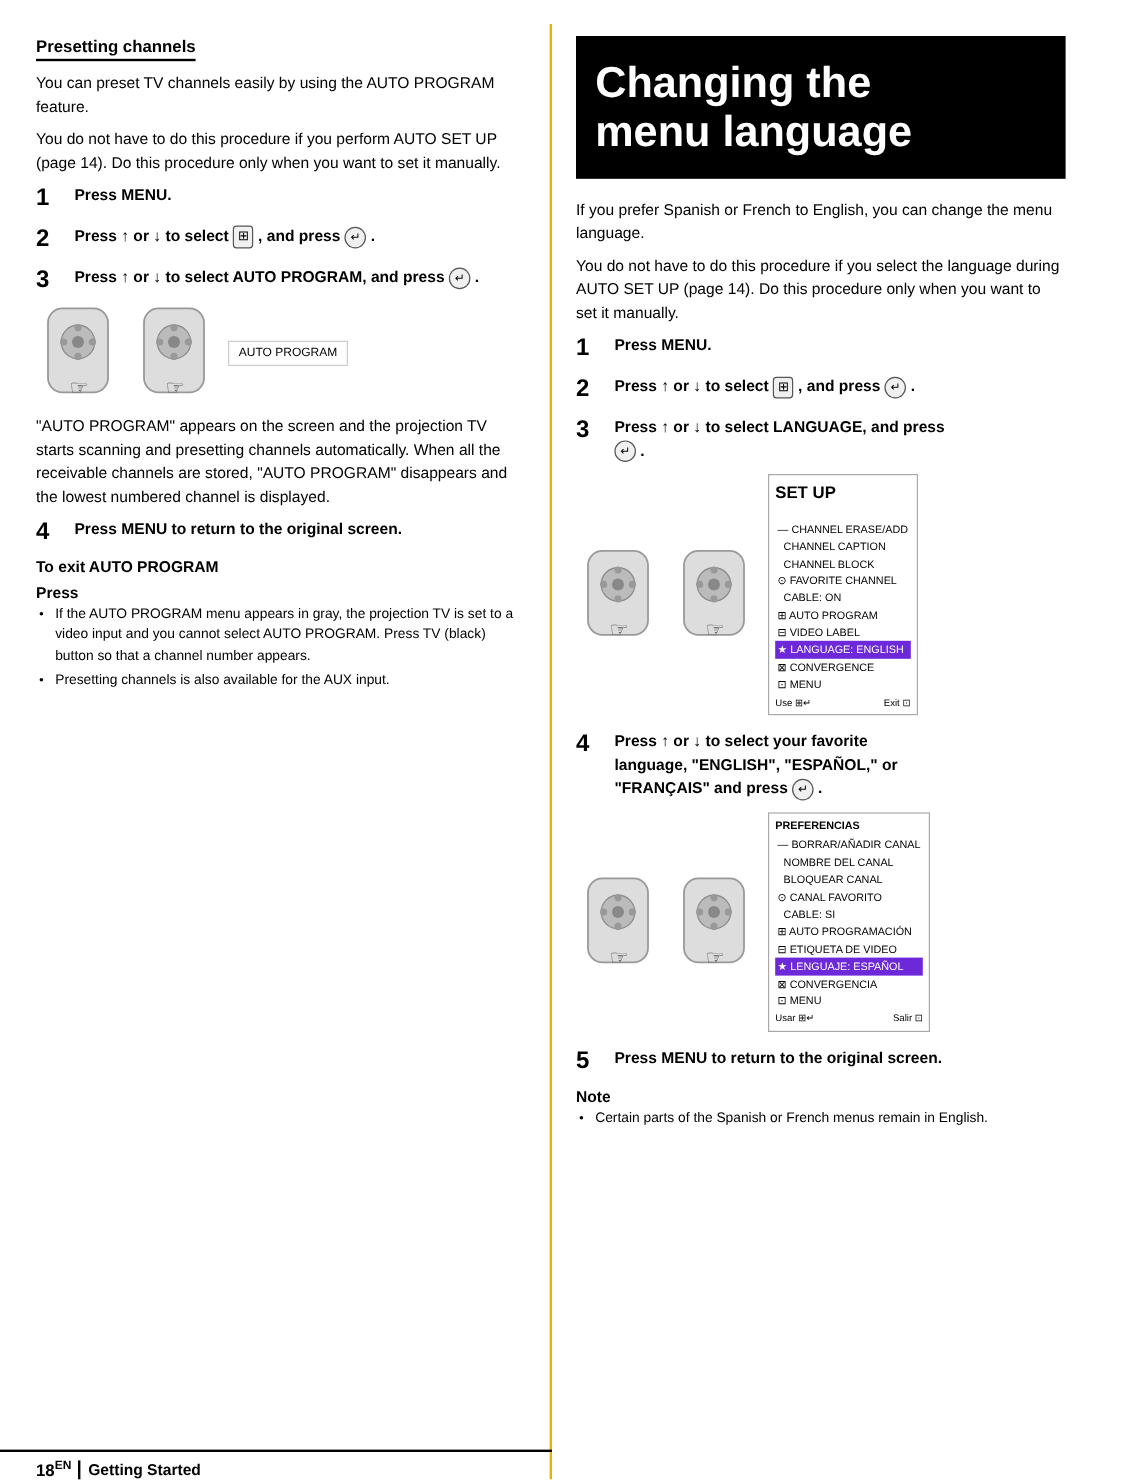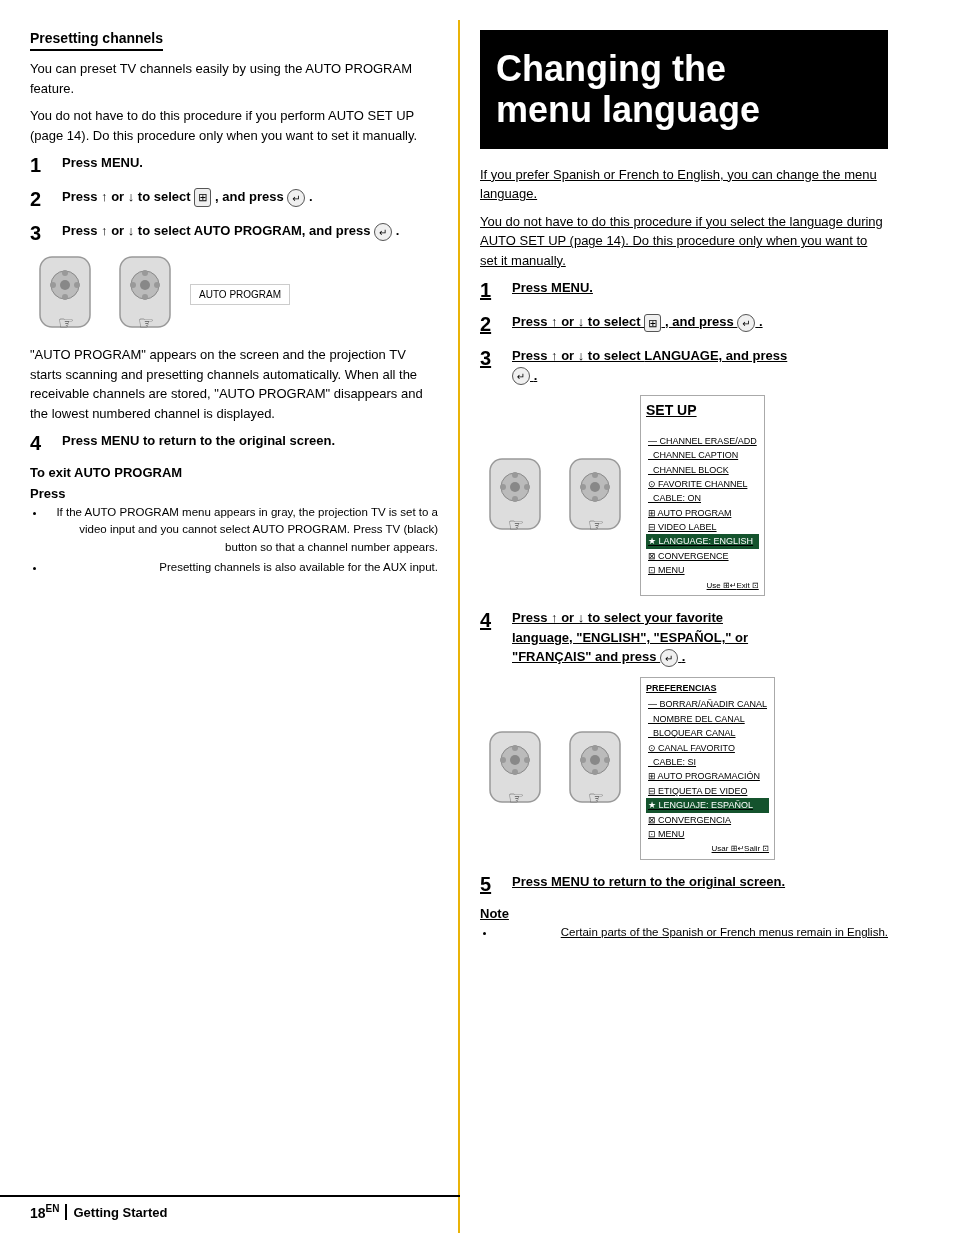--- a/index.html
+++ b/index.html
@@ -24,21 +24,20 @@
     .left-col {
       width: 460px;
       padding: 10px 20px 20px 30px;
       border-right: 2px solid #eab308;
     }
 
     
     .right-col {
       width: 448px;
       padding: 10px 20px 20px 20px;
-      text-decoration: underline;
     }
 
     
     .section-title {
       font-size: 14px;
       font-weight: bold;
       border-bottom: 2px solid #000;
       padding-bottom: 3px;
       margin-bottom: 8px;
       display: inline-block;
@@ -147,27 +146,26 @@
       margin-bottom: 4px;
     }
 
     .notes-text ul {
       list-style: disc;
       margin-left: 16px;
     }
 
     .notes-text li {
       margin-bottom: 3px;
-      text-align: right;
     }
 
     
     .page-footer {
       position: absolute;
-      bottom: 12px;
+      bottom: 0;
       left: 0;
       width: 460px;
       padding-left: 30px;
       display: flex;
       align-items: center;
       gap: 6px;
       font-size: 13px;
       font-weight: bold;
       border-top: 2px solid #000;
       padding-top: 6px;
@@ -194,32 +192,32 @@
     .screen-list {
       border: 1px solid #aaa;
       padding: 3px 5px;
       font-size: 9px;
       min-width: 120px;
       background: #fff;
       line-height: 1.6;
     }
 
     .screen-list .highlighted {
-      background: #14532d;
+      background: #6d28d9;
       color: #fff;
       padding: 0 2px;
     }
 
     .screen-list .item {
       padding: 0 2px;
     }
 
     .screen-footer-bar {
       display: flex;
-      justify-content: flex-end;
+      justify-content: space-between;
       font-size: 8px;
       margin-top: 2px;
     }
 
     .step4-lang b {
       font-size: 13px;
     }
 
   </style>
 </head>

